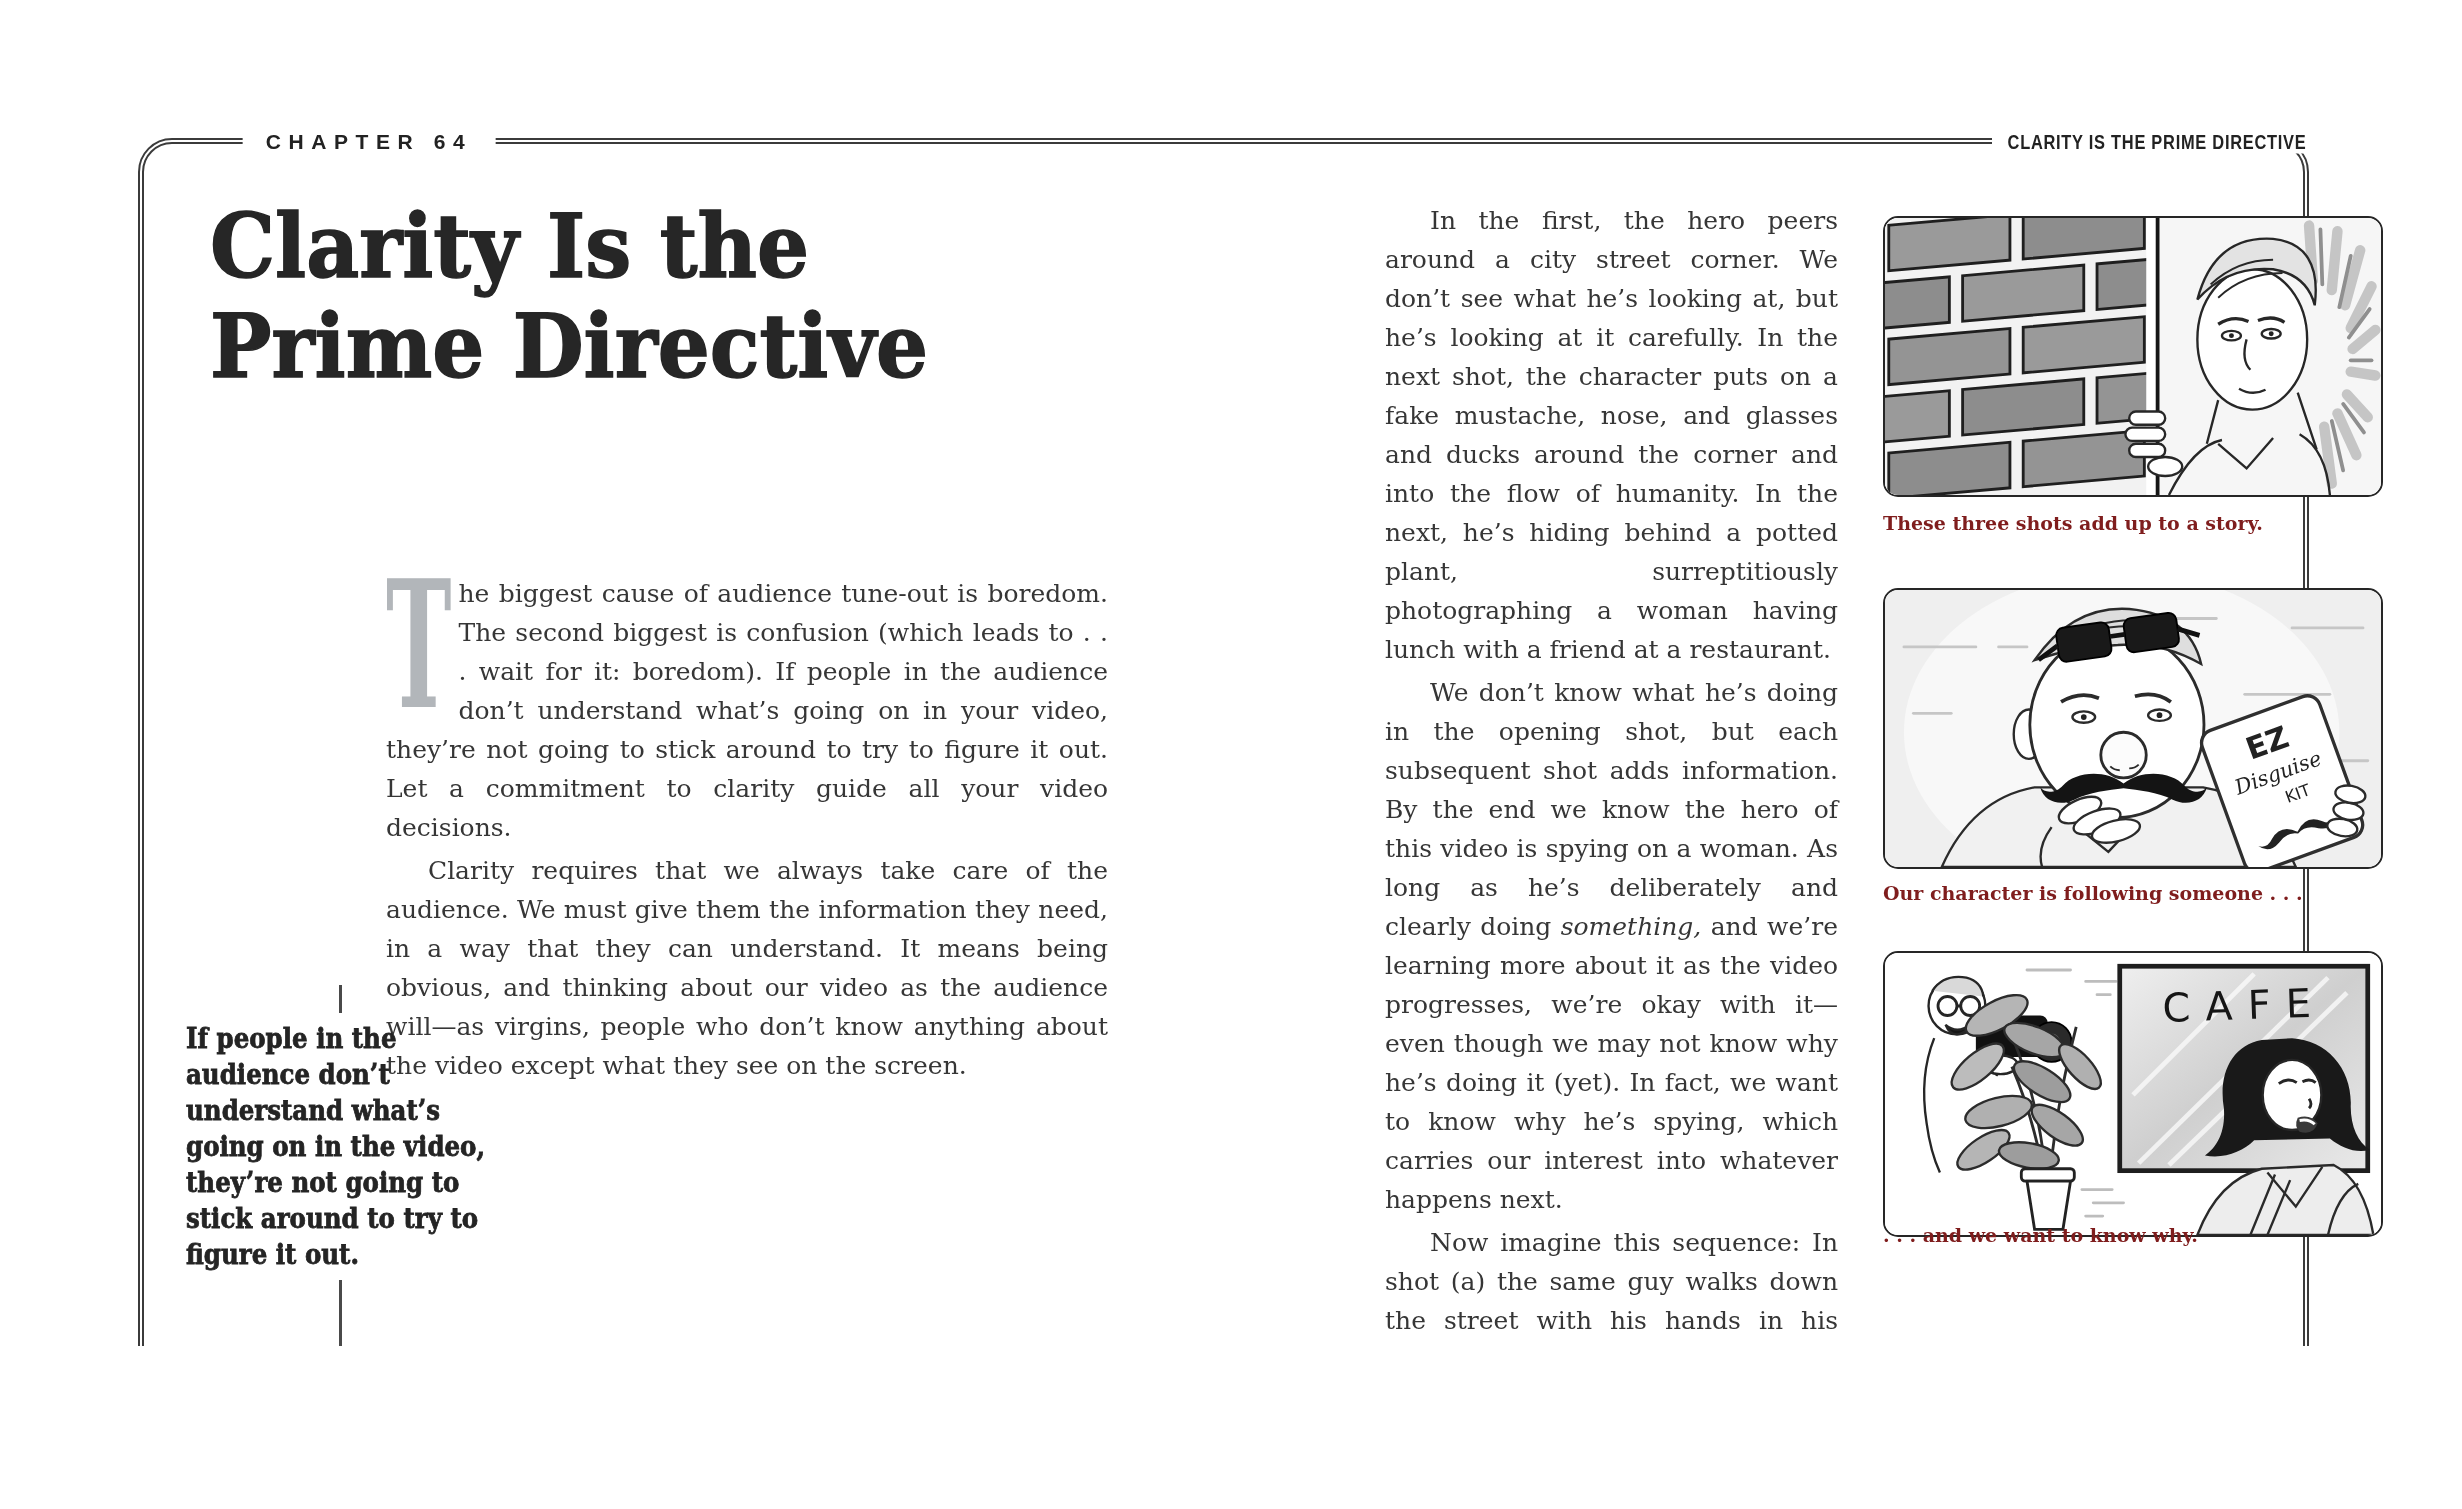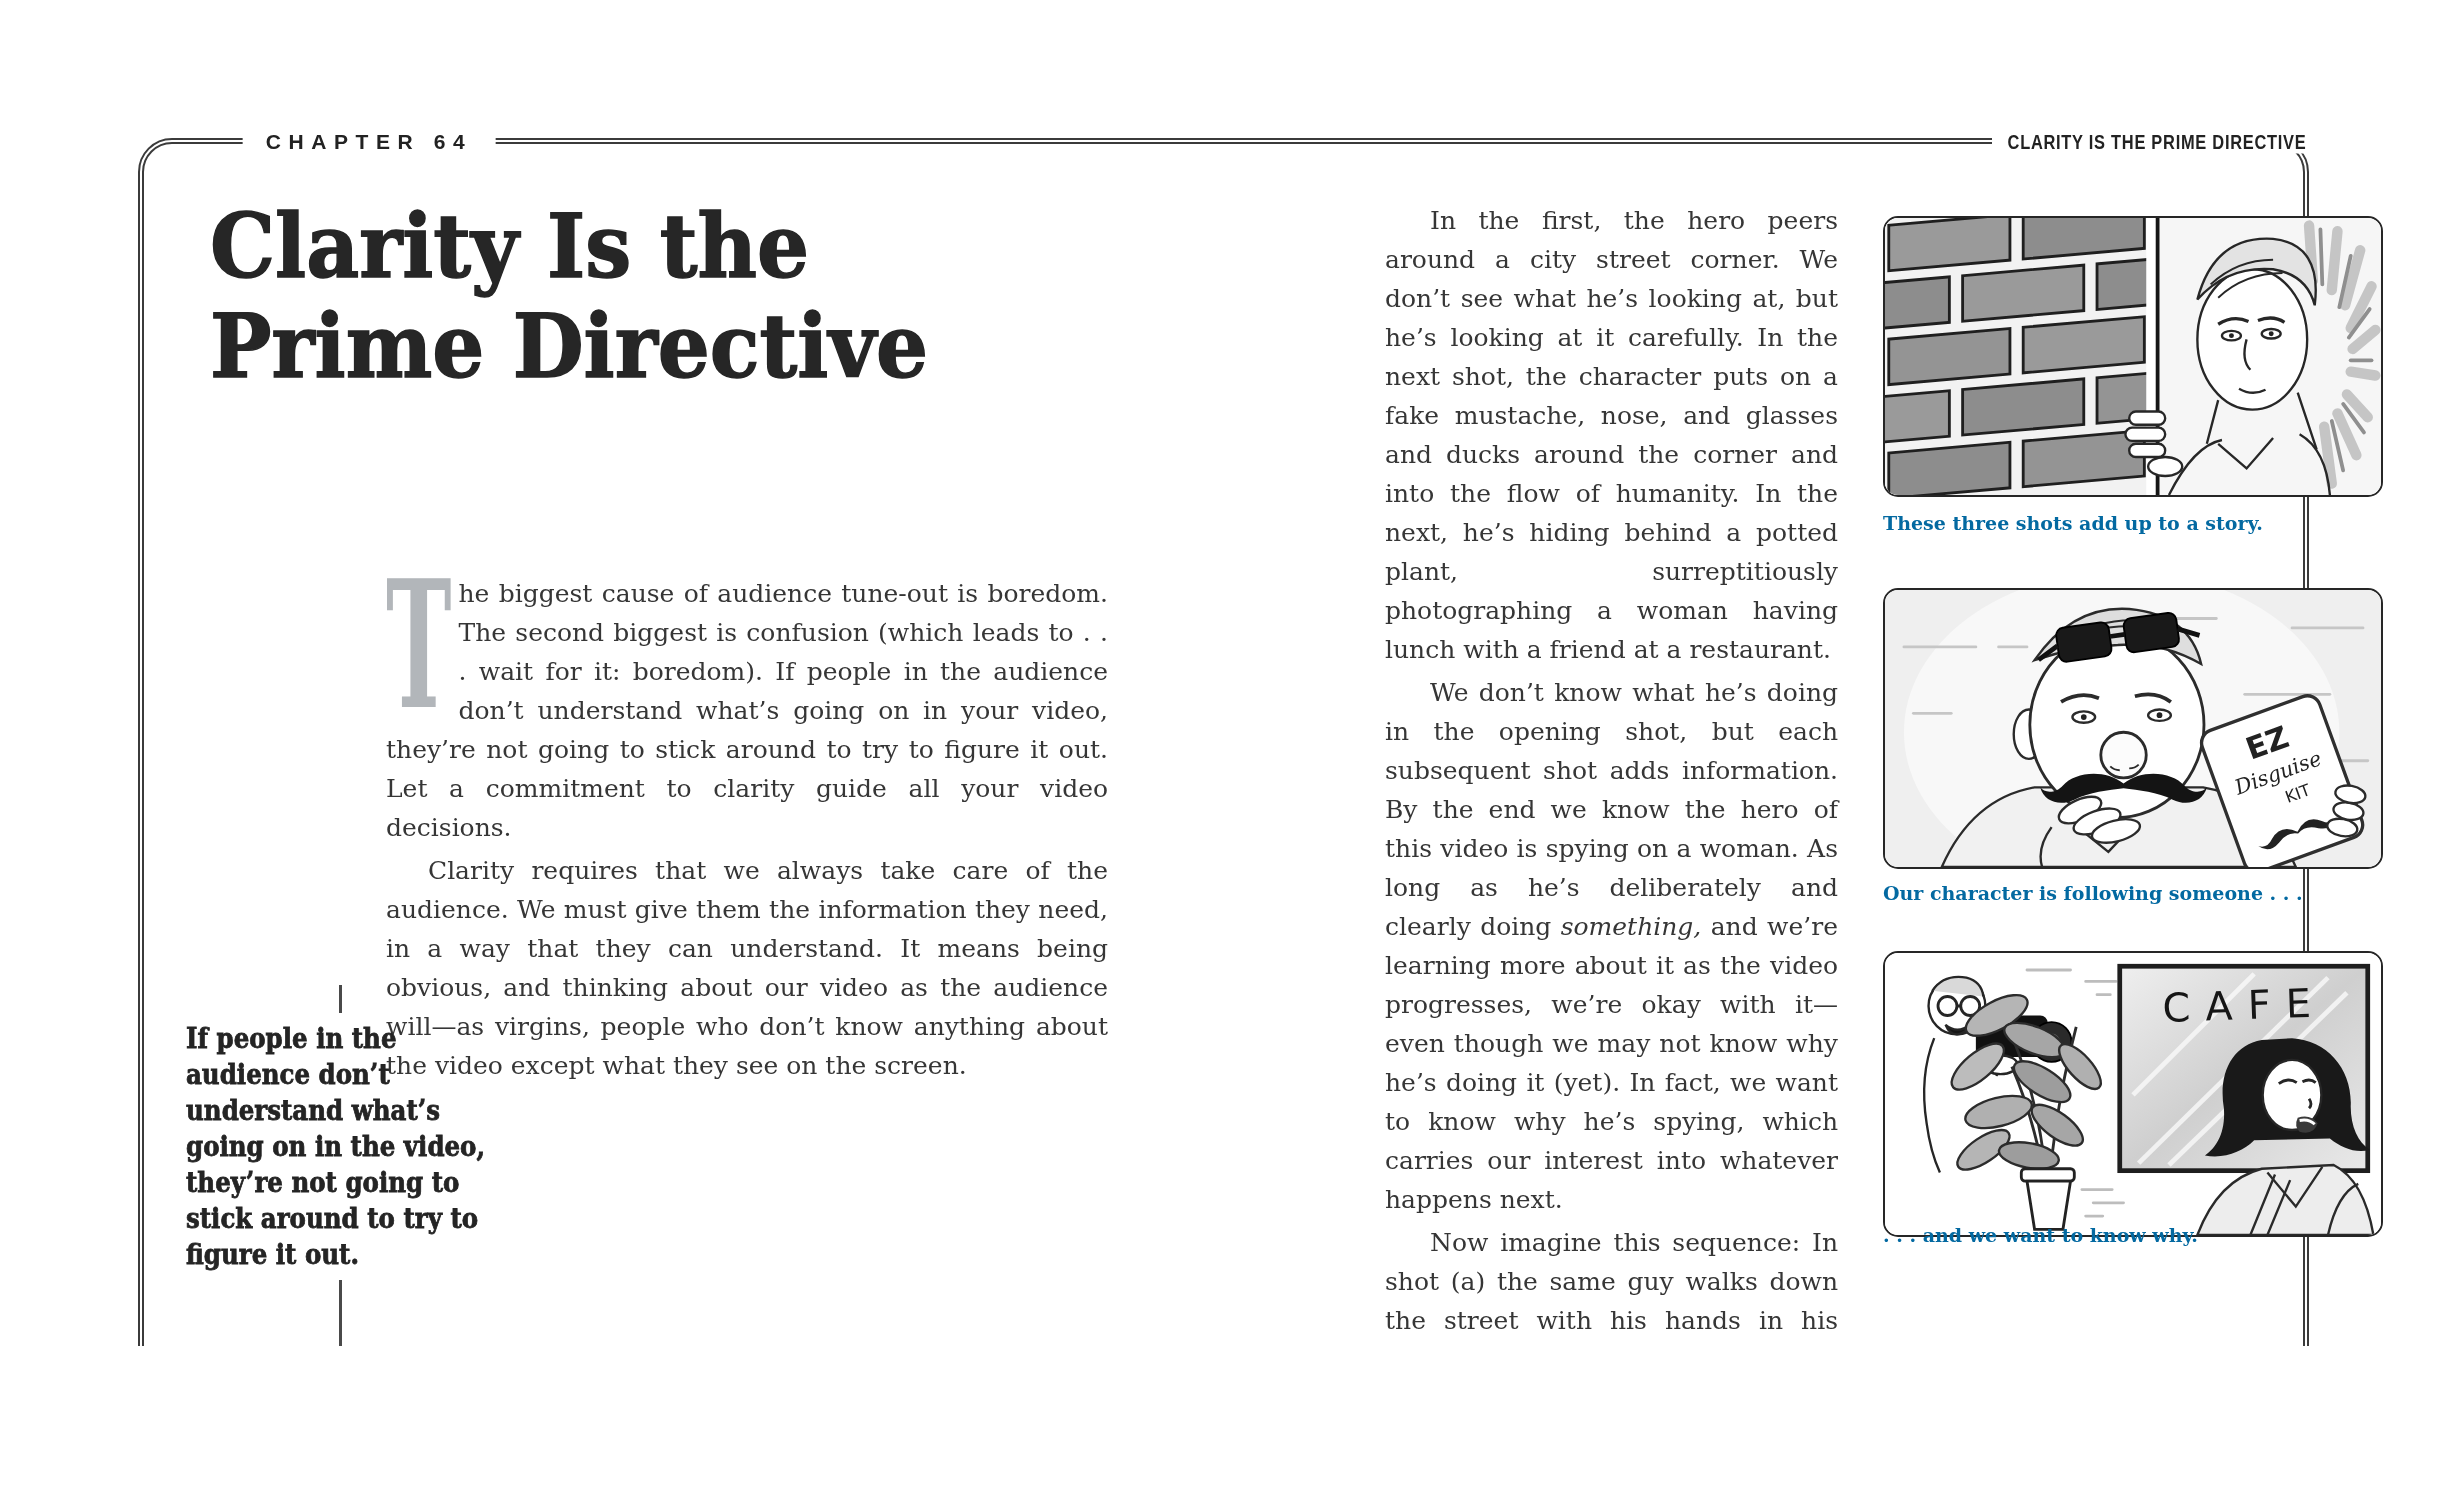--- a/index.html
+++ b/index.html
@@ -52,21 +52,21 @@
   .folio-right{left:2263px;}
 
   .fig{position:absolute;left:1883px;width:496px;border:2.8px solid #262626;
        border-radius:15px;overflow:hidden;background:#fff;}
   .fig svg{display:block;width:100%;height:100%;}
   .fig1{top:216px;height:277px;}
   .fig2{top:588px;height:277px;}
   .fig3{top:951px;height:282px;}
 
   .caption{position:absolute;left:1883px;width:436px;font-weight:bold;font-size:19px;
-     color:#0369a1;font-family:"DejaVu Serif",serif;}
+     color:#7f1d1d;font-family:"DejaVu Serif",serif;}
   .cap1{top:512px;}
   .cap2{top:882px;}
   .cap3{top:1224px;}
 </style>
 </head>
 <body>
 
 <div class="page">
 
   <div class="frame"></div>

